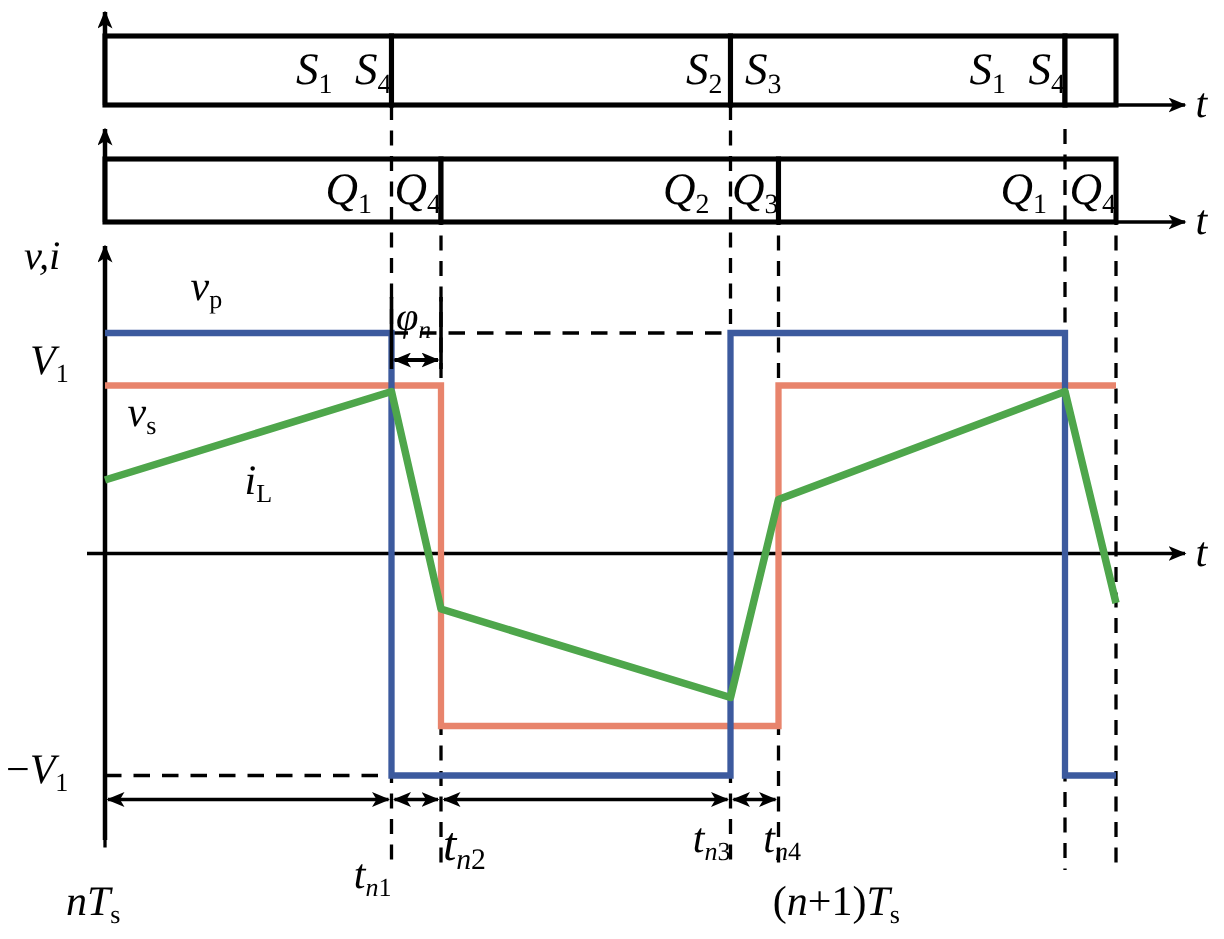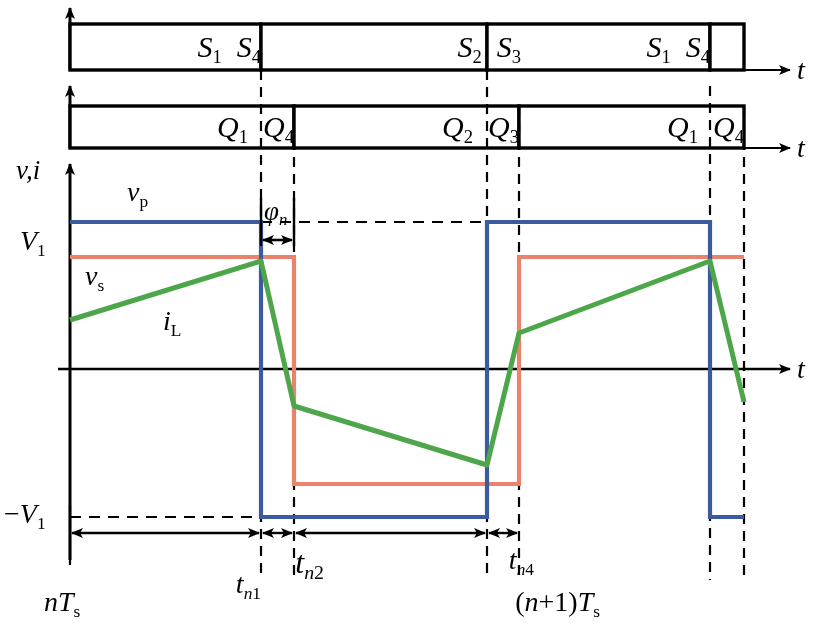--- a/index.html
+++ b/index.html
@@ -125,20 +125,23 @@
 <div class="lbl" style="left:163px;top:307px;font-size:28px;">i<sub>L</sub></div>
 
 <div class="lbl" style="left:264px;top:198px;font-size:27px;">φ<sub><span style="font-style:italic;">n</span></sub></div>
 
 <div class="bartext" style="left:70px;top:546px;width:191px;font-size:28px;margin-top:24px;">
   <span class="it">t</span><sub><span class="it">n</span>1</sub>
 </div>
 <div class="bartext" style="left:262px;top:546px;width:62px;font-size:32px;">
   <span class="it">t</span><sub><span class="it">n</span>2</sub>
 </div>
+<div class="bartext" style="left:294px;top:546px;width:193px;font-size:28px;">
+  <span class="it">t</span><sub><span class="it">n</span>3</sub>
+</div>
 <div class="bartext" style="left:472px;top:546px;width:62px;font-size:28px;">
   <span class="it">t</span><sub><span class="it">n</span>4</sub>
 </div>
 
 <div class="lbl" style="left:44px;top:588px;font-size:28px;">nT<sub>s</sub></div>
 <div class="bartext" style="left:400px;top:588px;width:200px;font-size:28px;">
   <span class="up">(</span><span class="it">n</span><span class="up">+1)</span><span class="it">T</span><sub>s</sub>
 </div>
 
 </div>

